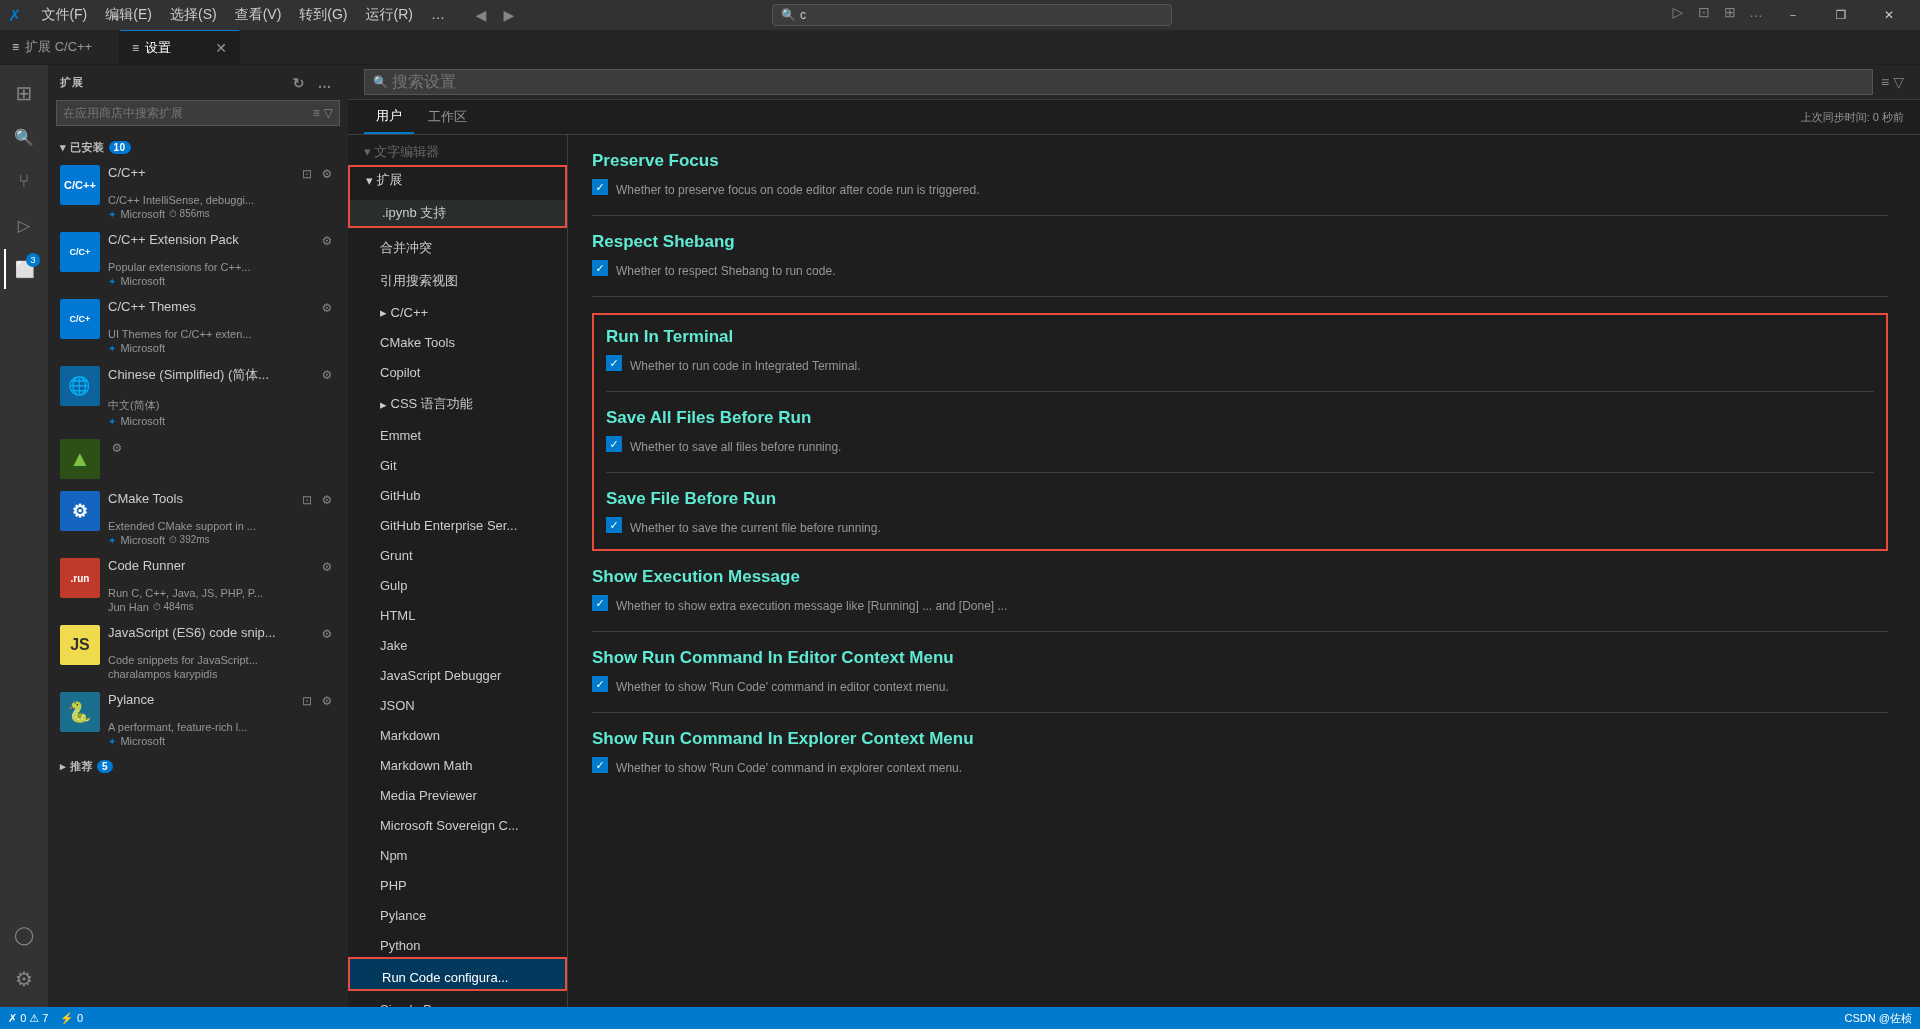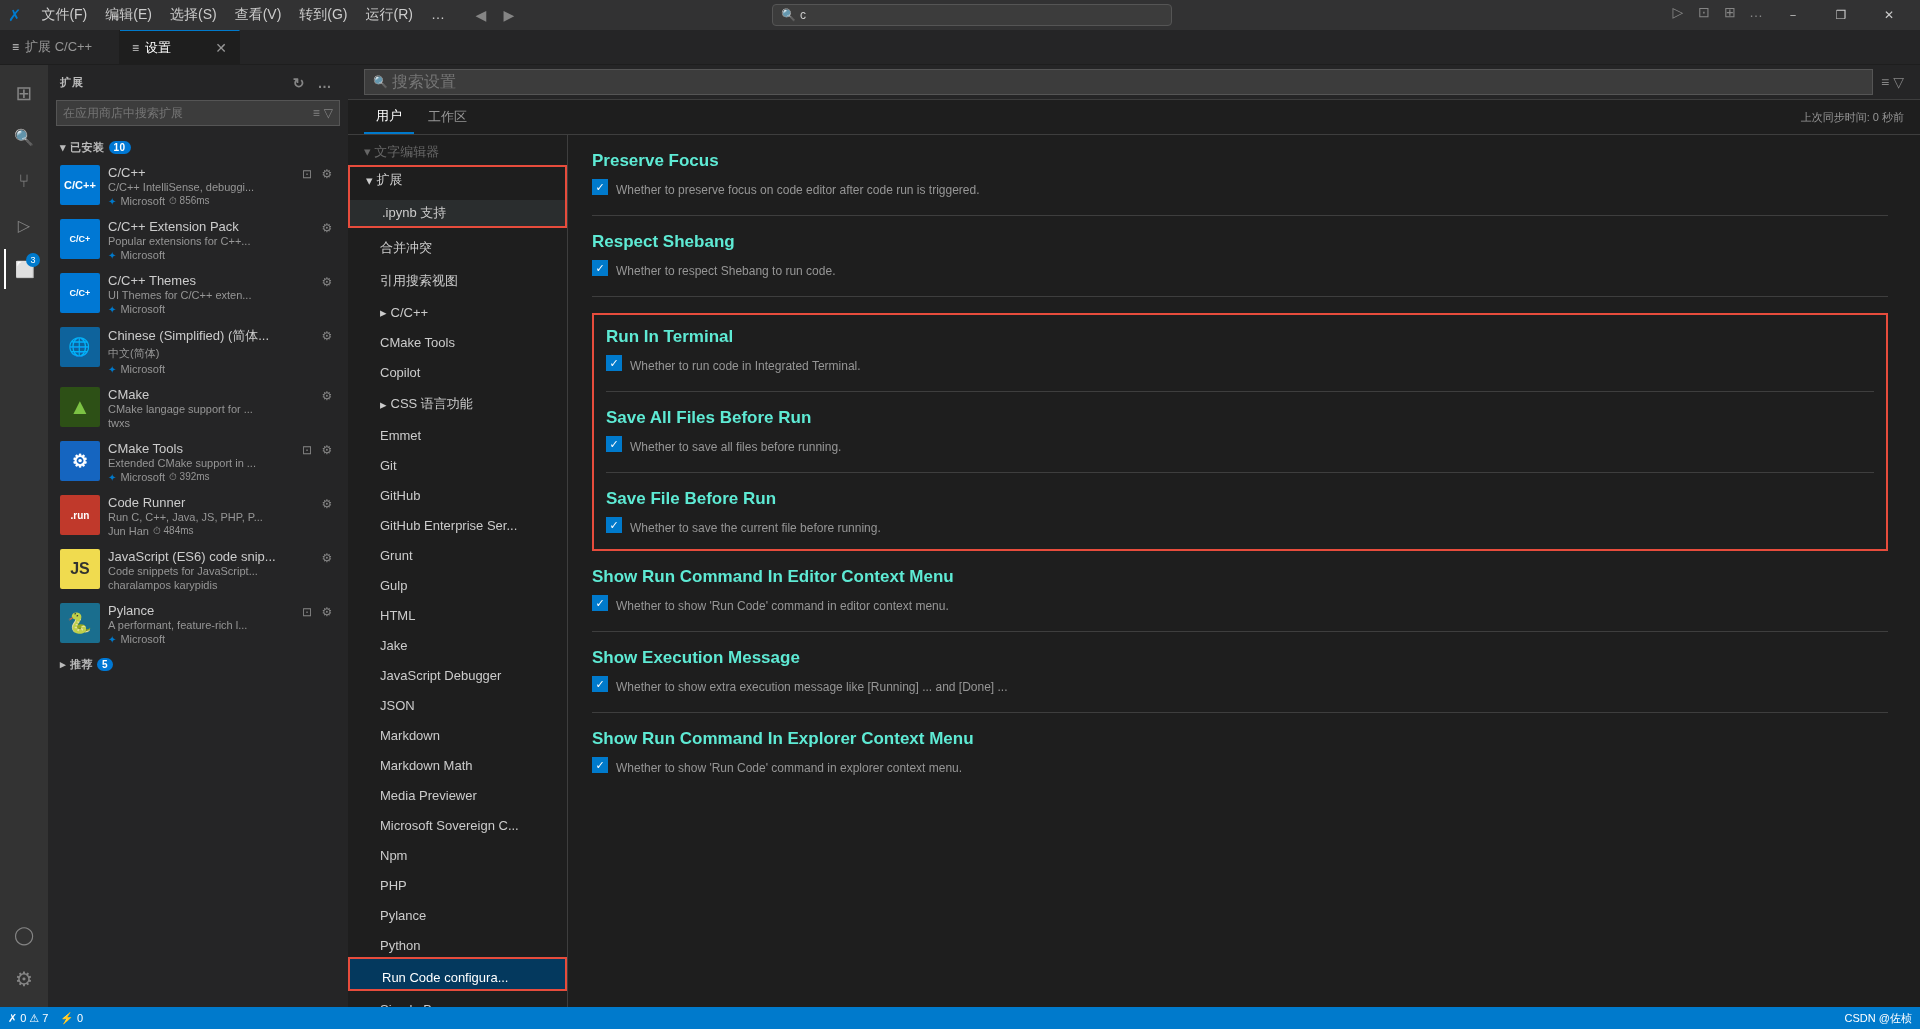--- a/index.html
+++ b/index.html
@@ -261,21 +261,21 @@
       white-space: nowrap;
       overflow: hidden;
       text-overflow: ellipsis;
     }
     .ext-desc {
       font-size: 11px;
       color: #969696;
       white-space: nowrap;
       overflow: hidden;
       text-overflow: ellipsis;
-      margin-top: 1px;
+      margin-top: 14px;
     }
     .ext-meta {
       font-size: 11px;
       color: #969696;
       display: flex;
       align-items: center;
       gap: 4px;
       margin-top: 2px;
     }
     .ext-meta .verified { color: #007acc; font-size: 10px; }
@@ -641,27 +641,20 @@
             <span>Microsoft</span>
           </div>
         </div>
         <div class="ext-actions">
           <span class="ext-action-btn">⚙</span>
         </div>
       </div>
 
       <div class="ext-item">
         <div class="ext-icon cmake" style="background:#2d5016;color:#7cc244;font-size:22px;">▲</div>
-        <div class="ext-info">
-          <div class="ext-name">CMake</div>
-          <div class="ext-desc">CMake langage support for ...</div>
-          <div class="ext-meta">
-            <span>twxs</span>
-          </div>
-        </div>
         <div class="ext-actions">
           <span class="ext-action-btn">⚙</span>
         </div>
       </div>
 
       <div class="ext-item">
         <div class="ext-icon" style="background:#1565c0;color:white;font-size:18px;">⚙</div>
         <div class="ext-info">
           <div class="ext-name">CMake Tools</div>
           <div class="ext-desc">Extended CMake support in ...</div>
@@ -895,32 +888,32 @@
           <div class="setting-item" style="margin-bottom:0; padding-bottom:0; border-bottom:none;">
             <div class="setting-title">Save File Before Run</div>
             <div class="setting-checkbox">
               <div class="checkbox-wrapper checked"></div>
               <span class="setting-desc">Whether to save the current file before running.</span>
             </div>
           </div>
         </div>
 
         <div class="setting-item">
+          <div class="setting-title">Show Execution Message</div>
+          <div class="setting-checkbox">
+            <div class="checkbox-wrapper checked"></div>
+            <span class="setting-desc">Whether to show extra execution message like [Running] ... and [Done] ...</span>
+          </div>
+        </div>
+
+        <div class="setting-item">
           <div class="setting-title">Show Run Command In Editor Context Menu</div>
           <div class="setting-checkbox">
             <div class="checkbox-wrapper checked"></div>
             <span class="setting-desc">Whether to show 'Run Code' command in editor context menu.</span>
-          </div>
-        </div>
-
-        <div class="setting-item">
-          <div class="setting-title">Show Execution Message</div>
-          <div class="setting-checkbox">
-            <div class="checkbox-wrapper checked"></div>
-            <span class="setting-desc">Whether to show extra execution message like [Running] ... and [Done] ...</span>
           </div>
         </div>
 
         <div class="setting-item">
           <div class="setting-title">Show Run Command In Explorer Context Menu</div>
           <div class="setting-checkbox">
             <div class="checkbox-wrapper checked"></div>
             <span class="setting-desc">Whether to show 'Run Code' command in explorer context menu.</span>
           </div>
         </div>

